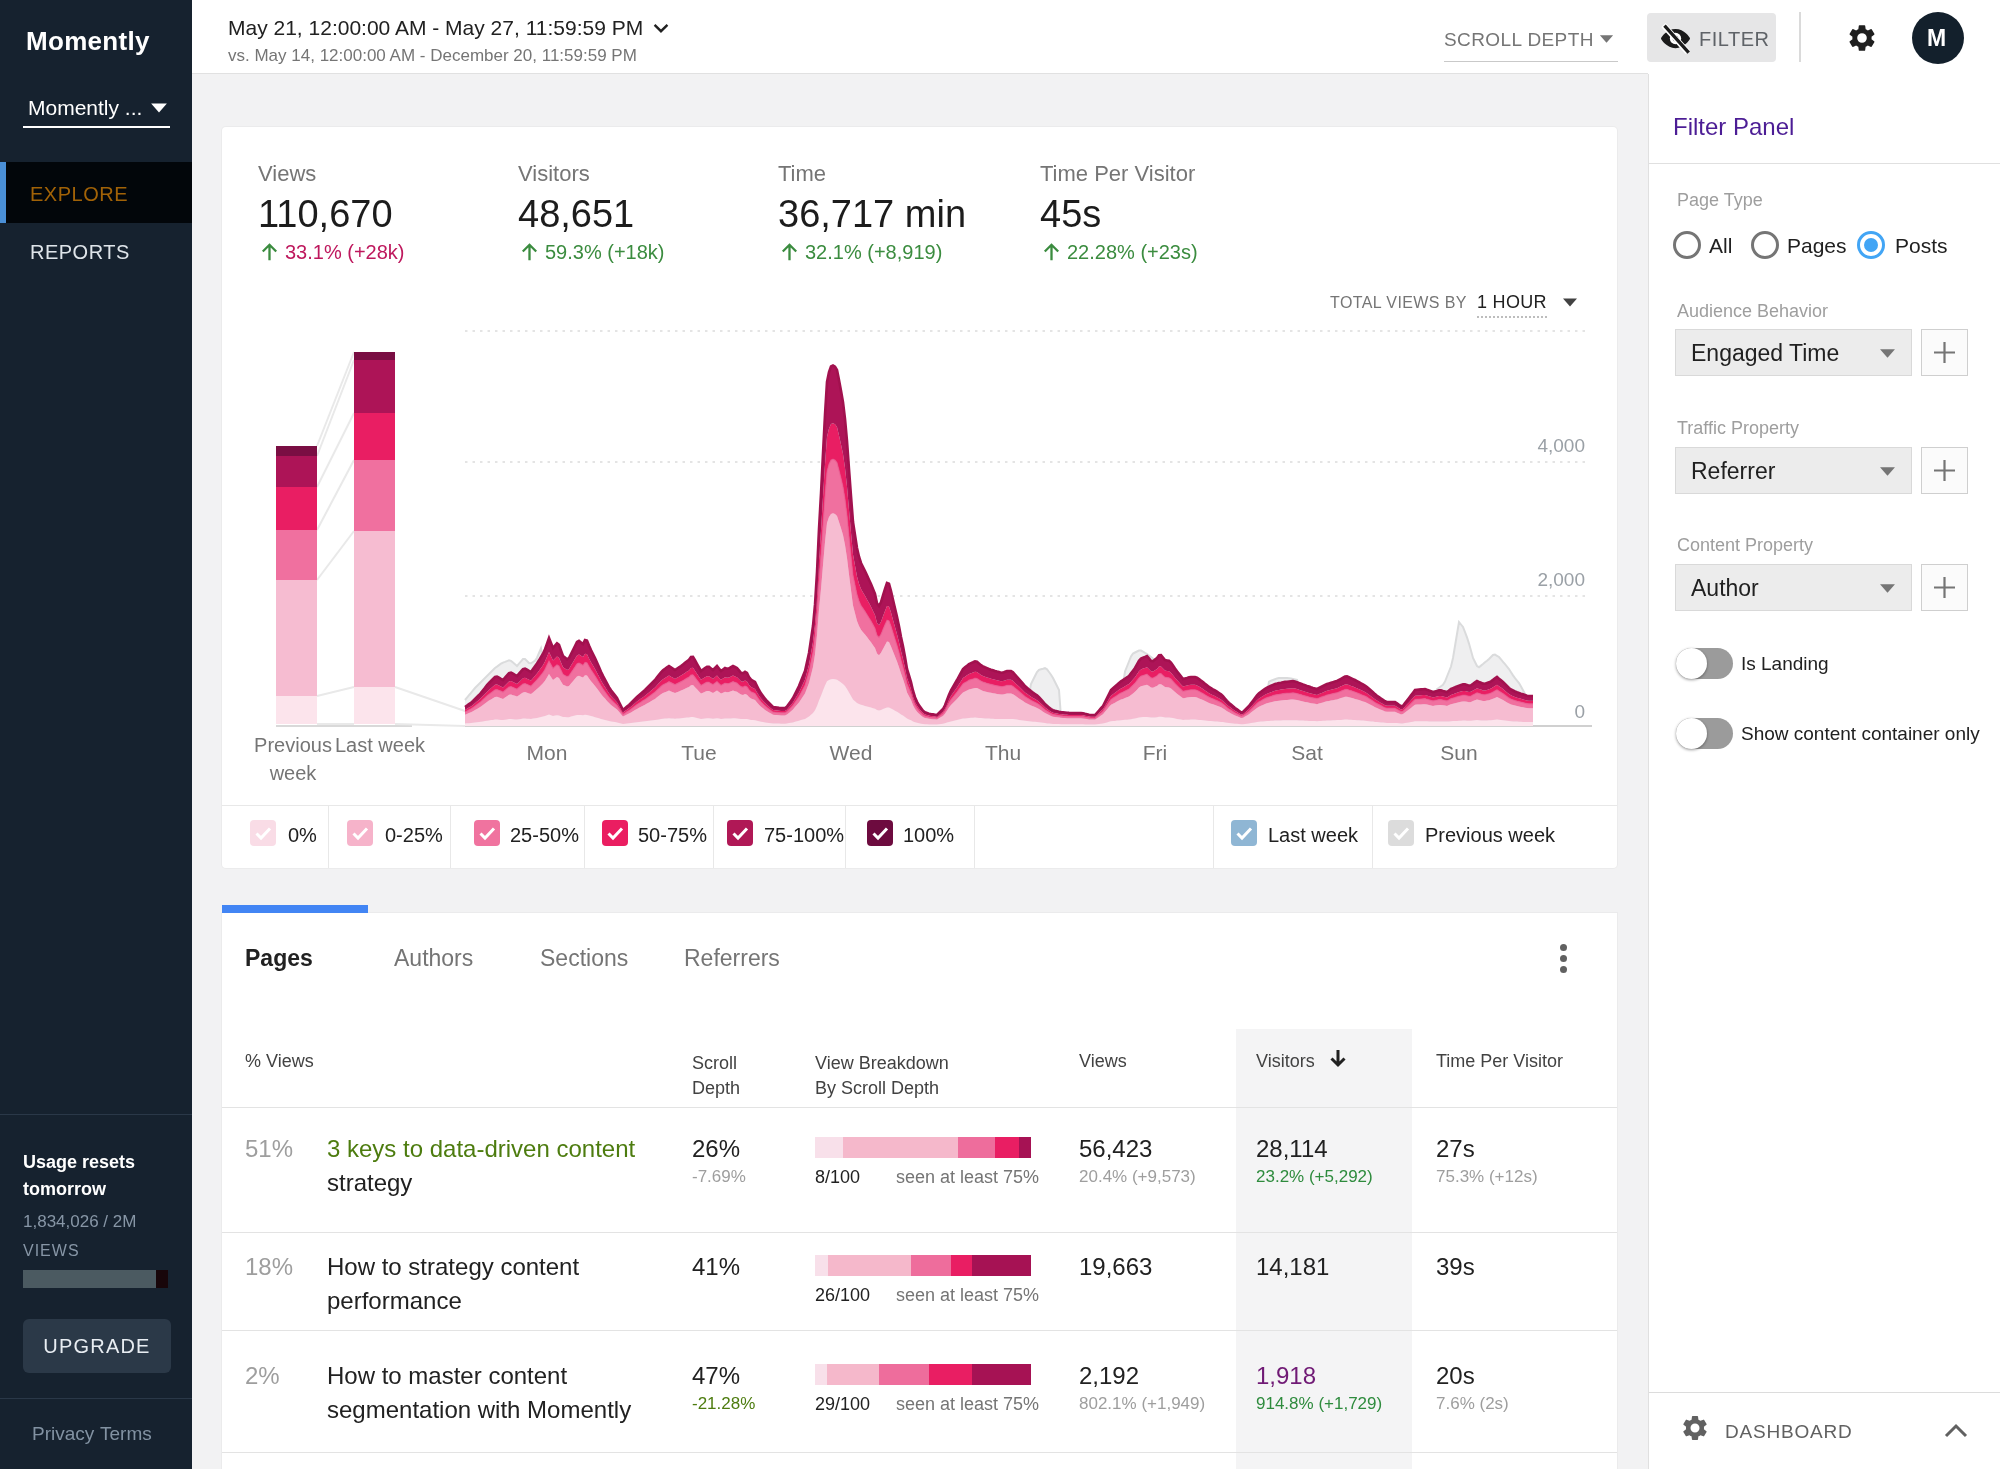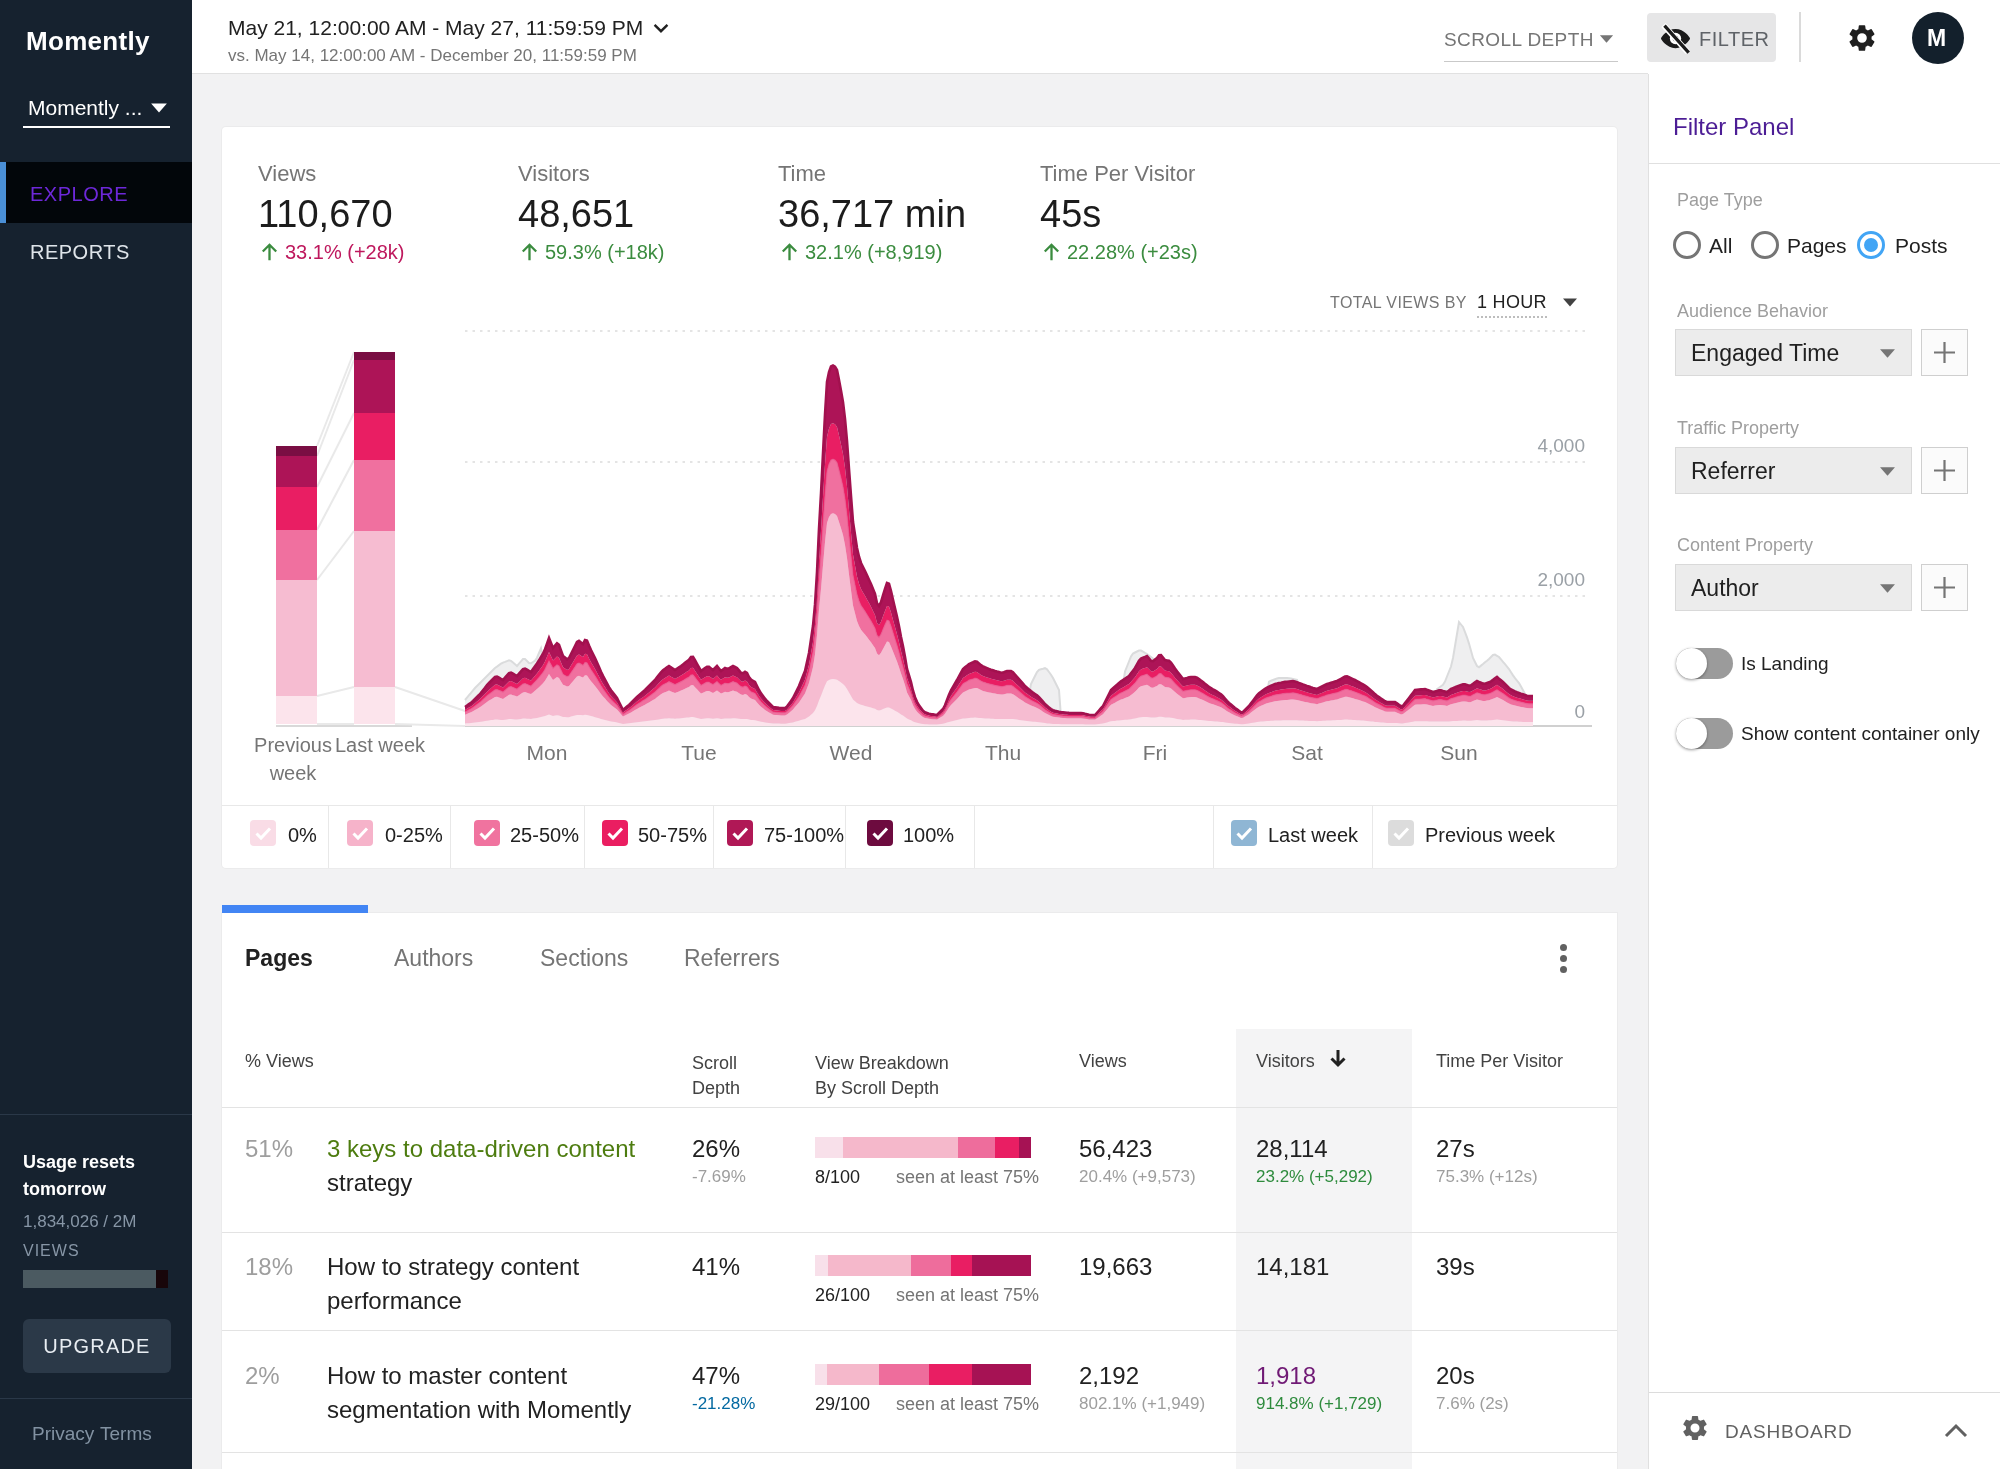--- a/index.html
+++ b/index.html
@@ -35,21 +35,21 @@
 <div class="abs" style="left:1927px;top:25px;font-size:23px;color:#fff;font-weight:700;white-space:nowrap">M</div>
 <div class="abs" style="left:0;top:0;width:192px;height:1469px;background:#16222f"></div>
 <div class="abs" style="left:26px;top:26px;font-size:26px;color:#fff;font-weight:700;letter-spacing:0.3px;white-space:nowrap">Momently</div>
 <div class="abs" style="left:28px;top:96px;font-size:21px;color:#fff;font-weight:400;white-space:nowrap">Momently ...</div>
 <svg class="abs" style="left:150px;top:103px" width="18" height="11" viewBox="0 0 16 9">
     <path d="M1 0l7 8 7-8z" fill="#fff"></path>
   </svg>
 <div class="abs" style="left:23px;top:126px;width:147px;height:2px;background:#fff"></div>
 <div class="abs" style="left:0;top:162px;width:192px;height:61px;background:#02060a"></div>
 <div class="abs" style="left:0;top:162px;width:6px;height:61px;background:#4a8fd6"></div>
-<div class="abs" style="left:30px;top:183px;font-size:20px;color:#6d28d9;font-weight:400;letter-spacing:0.5px;white-space:nowrap">EXPLORE</div>
+<div class="abs" style="left:30px;top:183px;font-size:20px;color:#a16207;font-weight:400;letter-spacing:0.5px;white-space:nowrap">EXPLORE</div>
 <div class="abs" style="left:30px;top:241px;font-size:20px;color:#dfe5ea;font-weight:400;letter-spacing:0.5px;white-space:nowrap">REPORTS</div>
 <div class="abs" style="left:0;top:1114px;width:192px;height:1px;background:#2a3848"></div>
 <div class="abs" style="left:23px;top:1152px;font-size:18px;color:#fff;font-weight:700;white-space:nowrap">Usage resets</div>
 <div class="abs" style="left:23px;top:1179px;font-size:18px;color:#fff;font-weight:700;white-space:nowrap">tomorrow</div>
 <div class="abs" style="left:23px;top:1212px;font-size:17px;color:#8796a6;font-weight:400;white-space:nowrap">1,834,026 / 2M</div>
 <div class="abs" style="left:23px;top:1242px;font-size:16px;color:#8796a6;font-weight:400;letter-spacing:1px;white-space:nowrap">VIEWS</div>
 <div class="abs" style="left:23px;top:1270px;width:145px;height:18px;background:#18060a"></div>
 <div class="abs" style="left:23px;top:1270px;width:133px;height:18px;background:#4b5a61"></div>
 <div class="abs" style="left:23px;top:1319px;width:148px;height:54px;background:#2b3948;border-radius:6px"></div>
 <div class="abs" style="left:23px;top:1319px;width:148px;height:54px;display:flex;align-items:center;justify-content:center;font-size:20px;color:#e8edf2;letter-spacing:1.2px">UPGRADE</div>
@@ -237,21 +237,21 @@
 <div class="abs" style="left:972px;top:1255px;width:59px;height:21px;background:#a61254"></div>
 <div class="abs" style="left:815px;top:1285px;font-size:18px;color:#212121;font-weight:400;white-space:nowrap">26/100</div>
 <div class="abs" style="left:896px;top:1285px;font-size:18px;color:#757575;font-weight:400;white-space:nowrap">seen at least 75%</div>
 <div class="abs" style="left:1079px;top:1253px;font-size:24px;color:#212121;font-weight:400;white-space:nowrap">19,663</div>
 <div class="abs" style="left:1256px;top:1253px;font-size:24px;color:#212121;font-weight:400;white-space:nowrap">14,181</div>
 <div class="abs" style="left:1436px;top:1253px;font-size:24px;color:#212121;font-weight:400;white-space:nowrap">39s</div>
 <div class="abs" style="left:245px;top:1362px;font-size:24px;color:#9e9e9e;font-weight:400;white-space:nowrap">2%</div>
 <div class="abs" style="left:327px;top:1362px;font-size:24px;color:#212121;font-weight:400;white-space:nowrap">How to master content</div>
 <div class="abs" style="left:327px;top:1396px;font-size:24px;color:#212121;font-weight:400;white-space:nowrap">segmentation with Momently</div>
 <div class="abs" style="left:692px;top:1362px;font-size:24px;color:#212121;font-weight:400;white-space:nowrap">47%</div>
-<div class="abs" style="left:692px;top:1394px;font-size:17px;color:#0369a1;font-weight:400;white-space:nowrap">-21.28%</div>
+<div class="abs" style="left:692px;top:1394px;font-size:17px;color:#4d7c0f;font-weight:400;white-space:nowrap">-21.28%</div>
 <div class="abs" style="left:815px;top:1364px;width:12px;height:21px;background:#f8e0ea"></div>
 <div class="abs" style="left:827px;top:1364px;width:52px;height:21px;background:#f5b8cb"></div>
 <div class="abs" style="left:879px;top:1364px;width:50px;height:21px;background:#ee6d9c"></div>
 <div class="abs" style="left:929px;top:1364px;width:43px;height:21px;background:#e91e63"></div>
 <div class="abs" style="left:972px;top:1364px;width:59px;height:21px;background:#a61254"></div>
 <div class="abs" style="left:815px;top:1394px;font-size:18px;color:#212121;font-weight:400;white-space:nowrap">29/100</div>
 <div class="abs" style="left:896px;top:1394px;font-size:18px;color:#757575;font-weight:400;white-space:nowrap">seen at least 75%</div>
 <div class="abs" style="left:1079px;top:1362px;font-size:24px;color:#212121;font-weight:400;white-space:nowrap">2,192</div>
 <div class="abs" style="left:1079px;top:1394px;font-size:17px;color:#9e9e9e;font-weight:400;white-space:nowrap">802.1% (+1,949)</div>
 <div class="abs" style="left:1256px;top:1362px;font-size:24px;color:#701a75;font-weight:400;white-space:nowrap">1,918</div>

